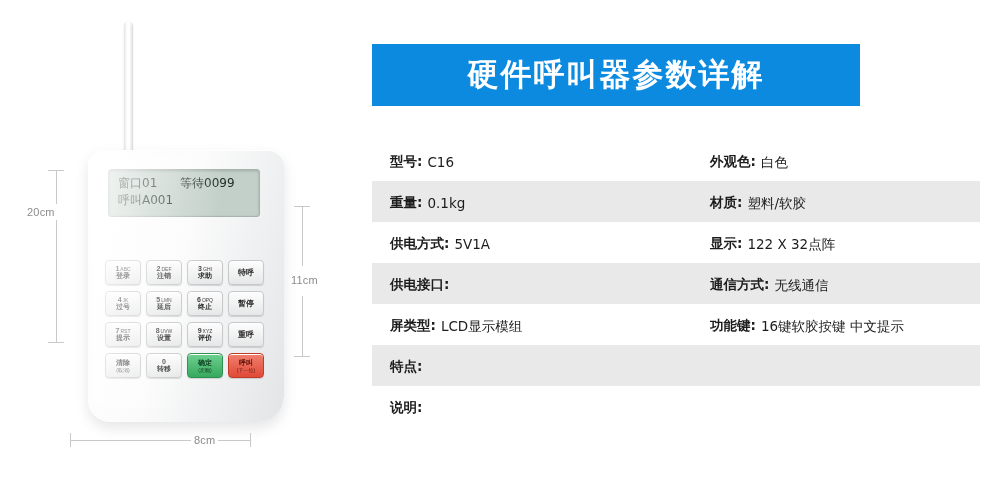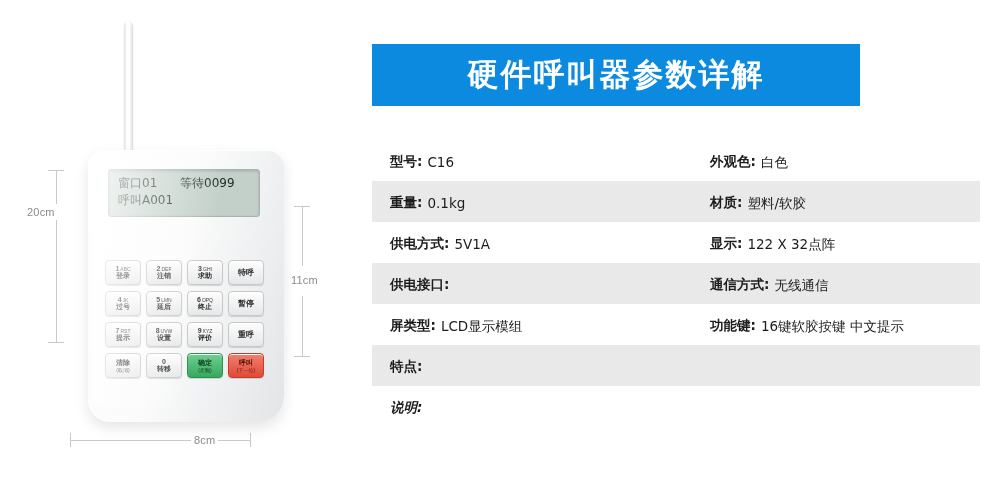--- a/index.html
+++ b/index.html
@@ -225,21 +225,21 @@
   .spec-sep {
     padding-top: 13px;
     padding-right: 5px;
     font-weight: bold;
   }
   .spec-val {
     padding-top: 13px;
     line-height: 19px;
   }
   .spec-row.tall { min-height: 58px; }
-  .spec-row.tall .spec-cell { min-height: 58px; font-style: italic; }
+  .spec-row.tall .spec-cell { min-height: 58px; }
 </style>
 </head>
 <body>
 
 <div id="product-panel">
 
   <div class="dim-line-v" style="left:56px; top:170px; height:120px;"></div>
   <div class="dim-line-v" style="left:56px; top:222px; height:120px;"></div>
   <div class="dim-cap" style="left:48px; top:170px; width:16px;"></div>
   <div class="dim-cap" style="left:48px; top:342px; width:16px;"></div>

